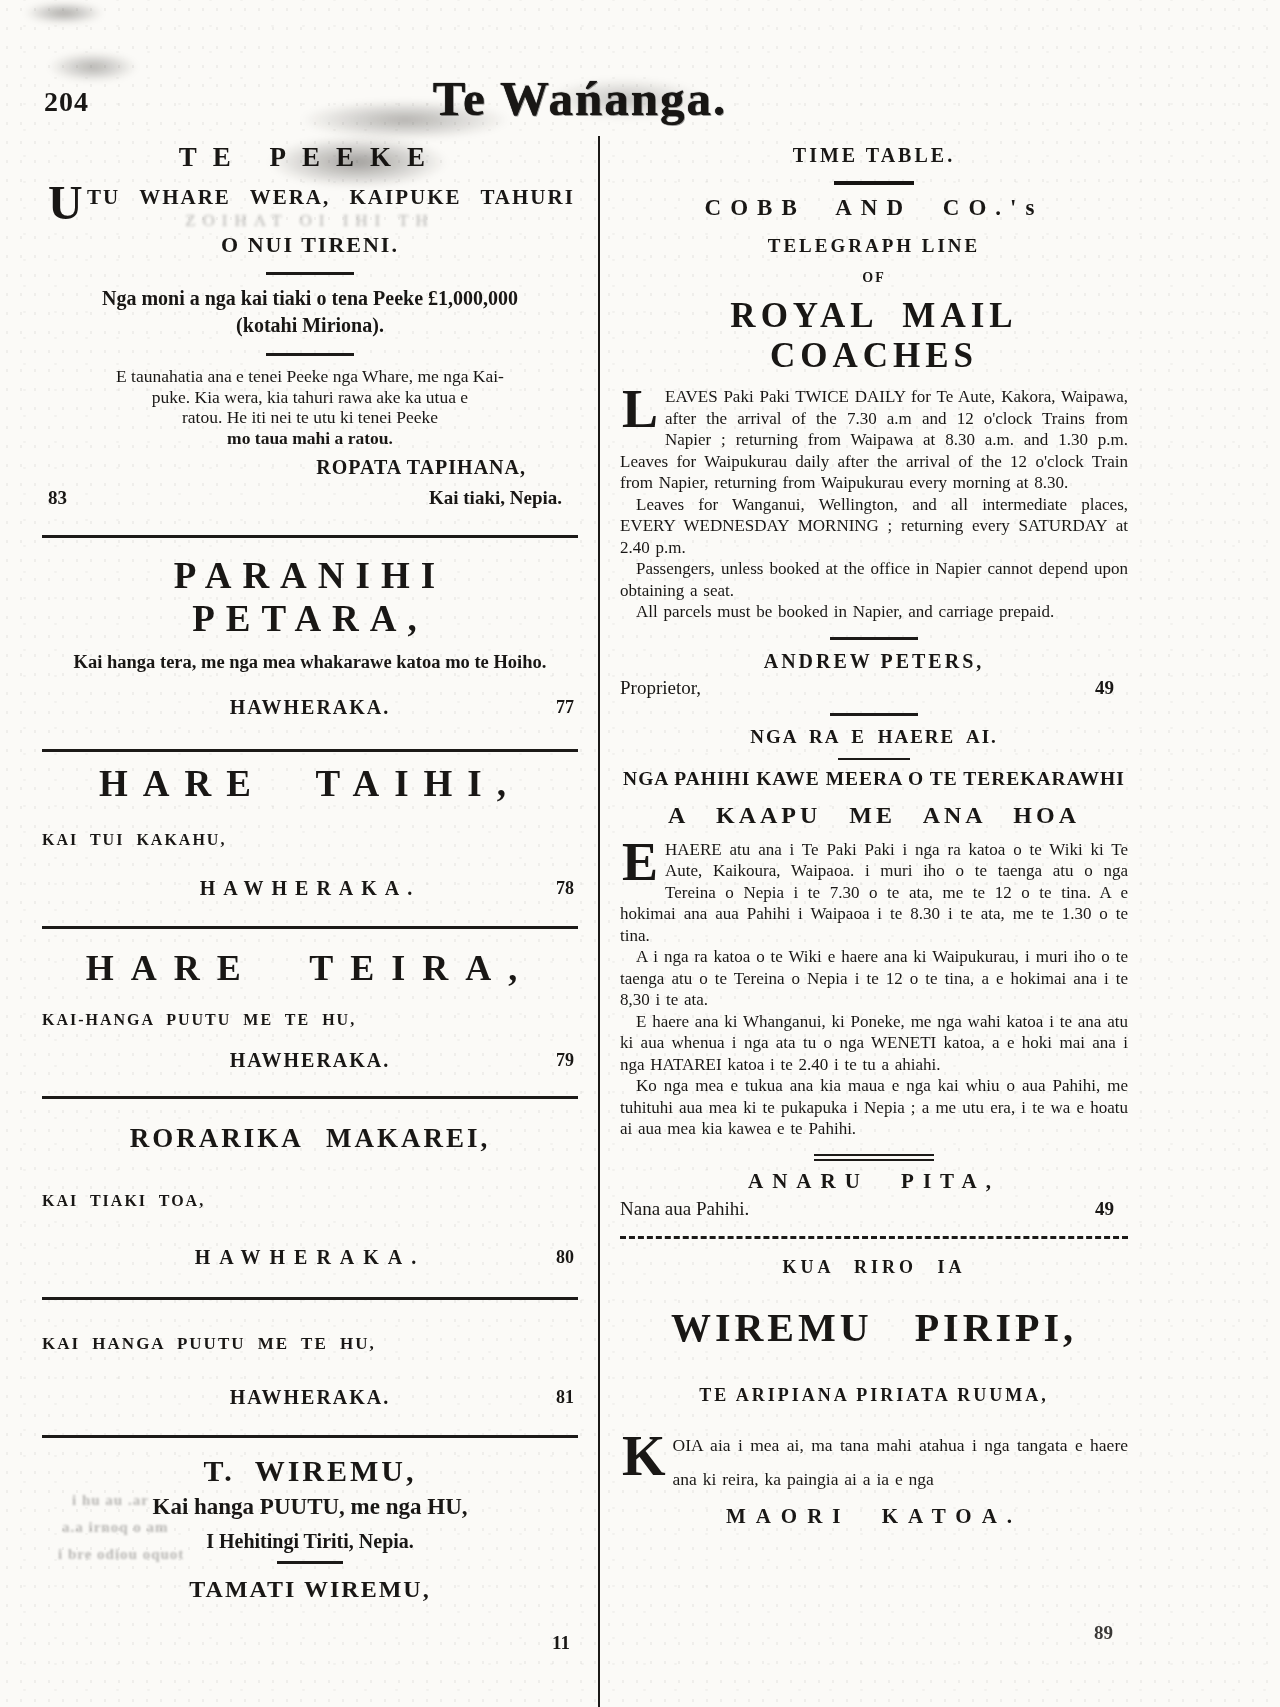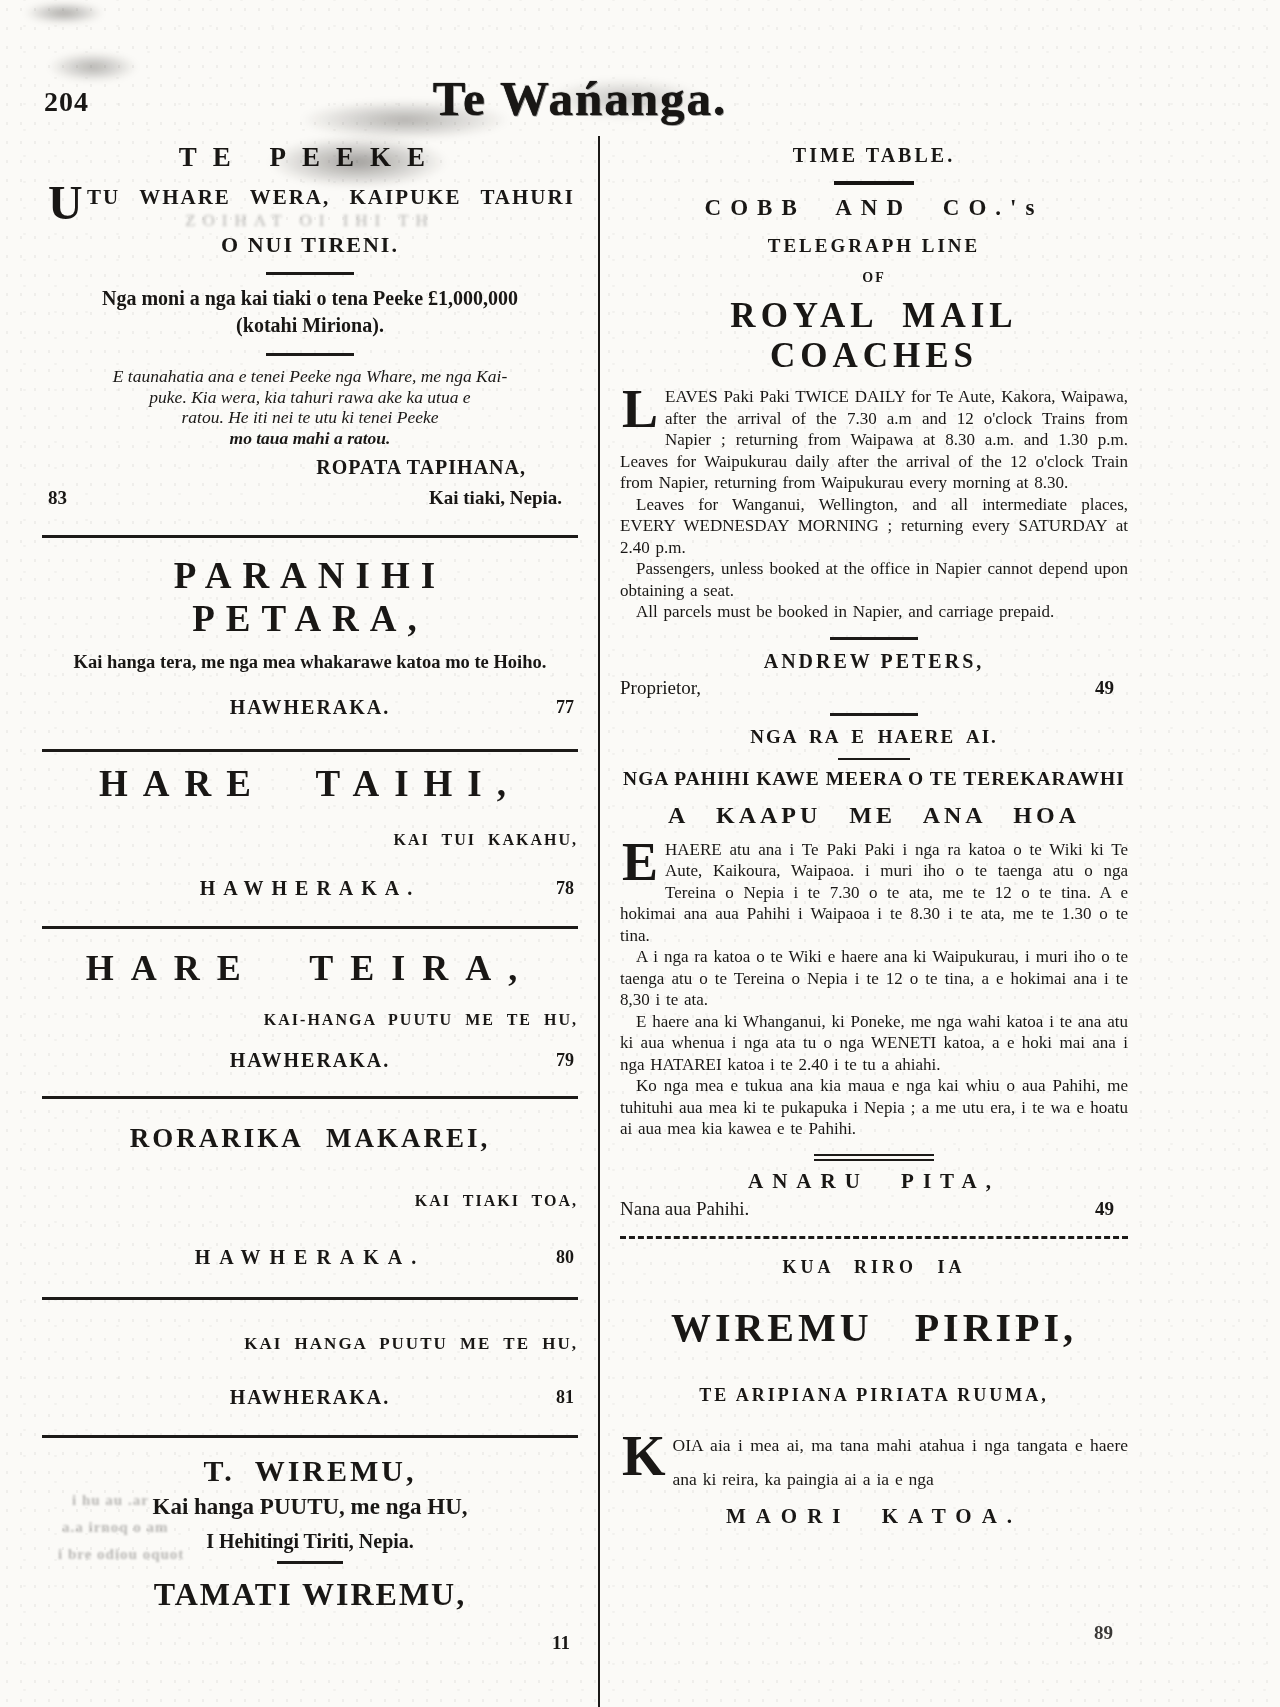--- a/index.html
+++ b/index.html
@@ -36,50 +36,50 @@
   .rule-dash{border-top:3px dashed #1c1a18;margin:16px 0 0 0;}
   .rule-tiny{width:66px;border-top:3px solid #1c1a18;margin:8px auto 4px auto;}
   
   .bank-title{margin:8px 0 0 0;text-align:center;font-size:27px;font-weight:bold;letter-spacing:16px;}
   .bank-head{position:relative;margin-top:12px;}
   .dropU{position:absolute;left:6px;top:-2px;font-size:48px;line-height:40px;font-weight:bold;}
   .bank-l1{padding-left:42px;text-align:center;font-size:21px;font-weight:bold;letter-spacing:2px;word-spacing:12px;}
   .bank-ghost{text-align:center;font-size:17px;letter-spacing:7px;opacity:.32;filter:blur(1.4px);margin-top:1px;height:20px;}
   .bank-l2{text-align:center;font-size:22px;font-weight:bold;letter-spacing:2px;margin-top:1px;}
   .bank-cap{margin:8px 0 0 0;text-align:center;font-size:20px;line-height:27px;font-weight:bold;}
-  .bank-body{font-size:17.5px;line-height:20.5px;margin-top:6px;font-style:italic;}
+  .bank-body{font-size:17.5px;line-height:20.5px;margin-top:6px;}
   .bank-body div{text-align:center;margin:0 auto;}
   .bb0{width:100%;}.bb1{width:86%;}.bb2{width:70%;}.bb3{width:52%;font-weight:bold;}
   .sig-ropata{text-align:right;padding-right:52px;font-size:20px;font-weight:bold;letter-spacing:1px;margin-top:8px;}
   .sig-row{position:relative;margin-top:8px;font-size:19px;}
   .sig-row .num-l{position:absolute;left:6px;top:0;font-weight:bold;}
   .sig-row .sig-r{display:block;text-align:right;padding-right:16px;font-weight:bold;}
   
   .disp{margin:0;text-align:center;font-weight:bold;}
   .disp-petara{margin-top:16px;font-size:37px;letter-spacing:11px;word-spacing:34px;}
   .petara-sub{margin:10px auto 0 auto;width:96%;text-align:center;font-size:18.5px;line-height:24px;font-weight:bold;}
   .place-row{position:relative;text-align:center;font-size:20px;font-weight:bold;letter-spacing:2px;}
   .place-row .ad-num{position:absolute;right:4px;top:1px;font-size:18px;letter-spacing:0;}
   .pr-petara{margin-top:22px;}
   .disp-taihi{margin-top:10px;font-size:37px;letter-spacing:15px;word-spacing:26px;}
-  .sub-caps{margin:26px 0 0 0;text-align:right;font-size:16px;font-weight:bold;letter-spacing:2px;word-spacing:6px;}
+  .sub-caps{margin:26px 0 0 0;text-align:left;font-size:16px;font-weight:bold;letter-spacing:2px;word-spacing:6px;}
   .pr-taihi{margin-top:28px;letter-spacing:8px;word-spacing:2px;}
   .disp-teira{margin-top:18px;font-size:36px;letter-spacing:17px;word-spacing:26px;}
   .sub-teira{margin-top:22px;}
   .pr-teira{margin-top:20px;}
   .disp-rorarika{margin-top:24px;font-size:27px;letter-spacing:3px;word-spacing:14px;}
   .sub-rorarika{margin-top:38px;}
   .pr-rorarika{margin-top:36px;letter-spacing:9px;}
   .disp-hiki{margin-top:20px;font-size:36px;letter-spacing:15px;word-spacing:10px;}
   .sub-hiki{margin-top:34px;font-size:17px;}
   .pr-hiki{margin-top:32px;}
   .disp-wiremu{margin-top:16px;font-size:30px;letter-spacing:3px;word-spacing:10px;}
   .wiremu-l1{margin:6px 0 0 0;text-align:center;font-size:23px;font-weight:bold;}
   .wiremu-l2{margin:10px 0 0 0;text-align:center;font-size:20px;font-weight:bold;}
-  .wiremu-sig{margin:12px;text-align:center;font-size:32px;font-weight:bold;letter-spacing:2px;}
+  .wiremu-sig{margin:12px;text-align:center;font-size:24px;font-weight:bold;letter-spacing:2px;}
   
   .tt-head{margin:10px 0 0 0;text-align:center;font-size:20px;font-weight:bold;letter-spacing:3px;}
   .tt-company{margin-top:2px;text-align:center;font-size:23px;font-weight:bold;letter-spacing:9px;word-spacing:16px;}
   .tt-line{margin-top:14px;text-align:center;font-size:19px;font-weight:bold;letter-spacing:3px;}
   .tt-of{margin-top:13px;text-align:center;font-size:14px;font-weight:bold;letter-spacing:2px;}
   .tt-title{margin:10px 0 0 0;text-align:center;font-size:35px;font-weight:bold;letter-spacing:5px;word-spacing:12px;}
   .body{font-size:17px;line-height:21.5px;text-align:justify;word-spacing:1.5px;margin:0;}
   .para-first{margin-top:10px;}
   .para-ind{text-indent:16px;}
   .dropcap{float:left;font-size:54px;line-height:42px;font-weight:bold;padding:2px 7px 0 2px;}

